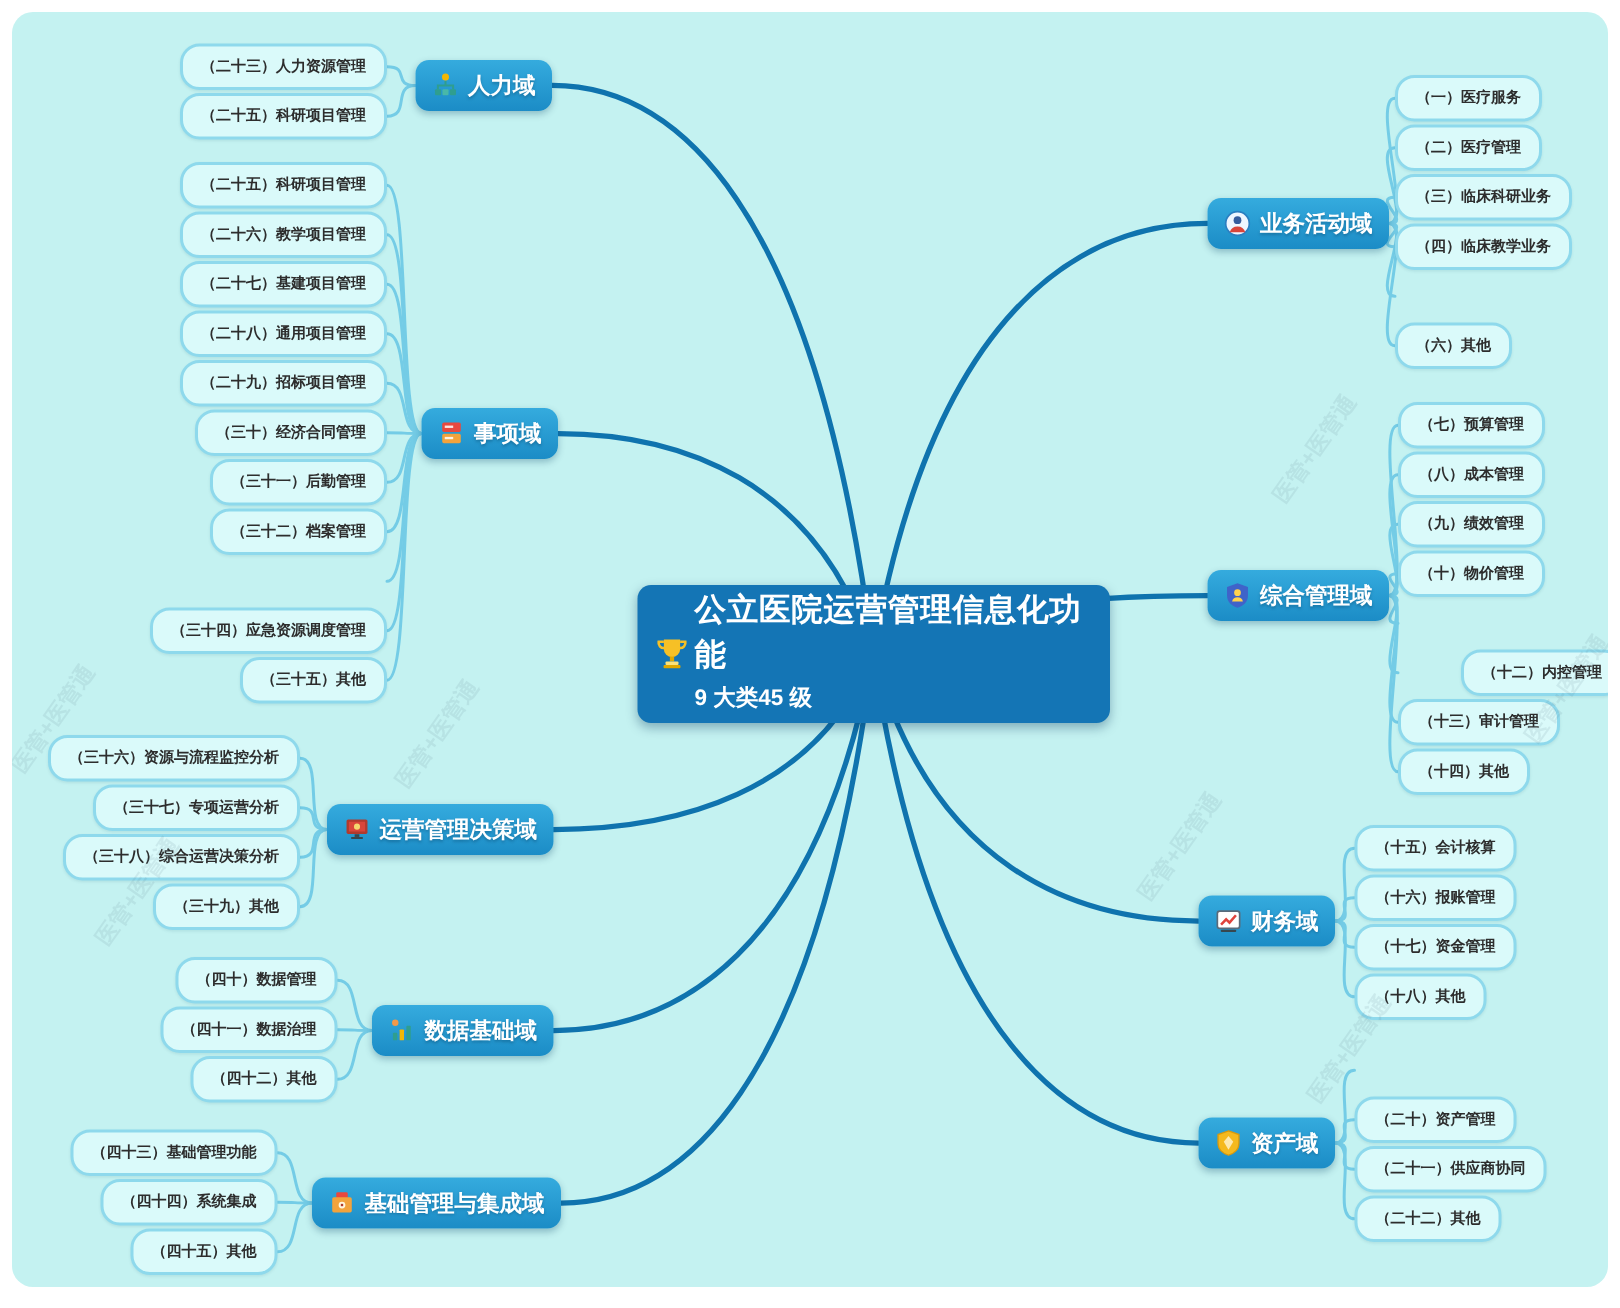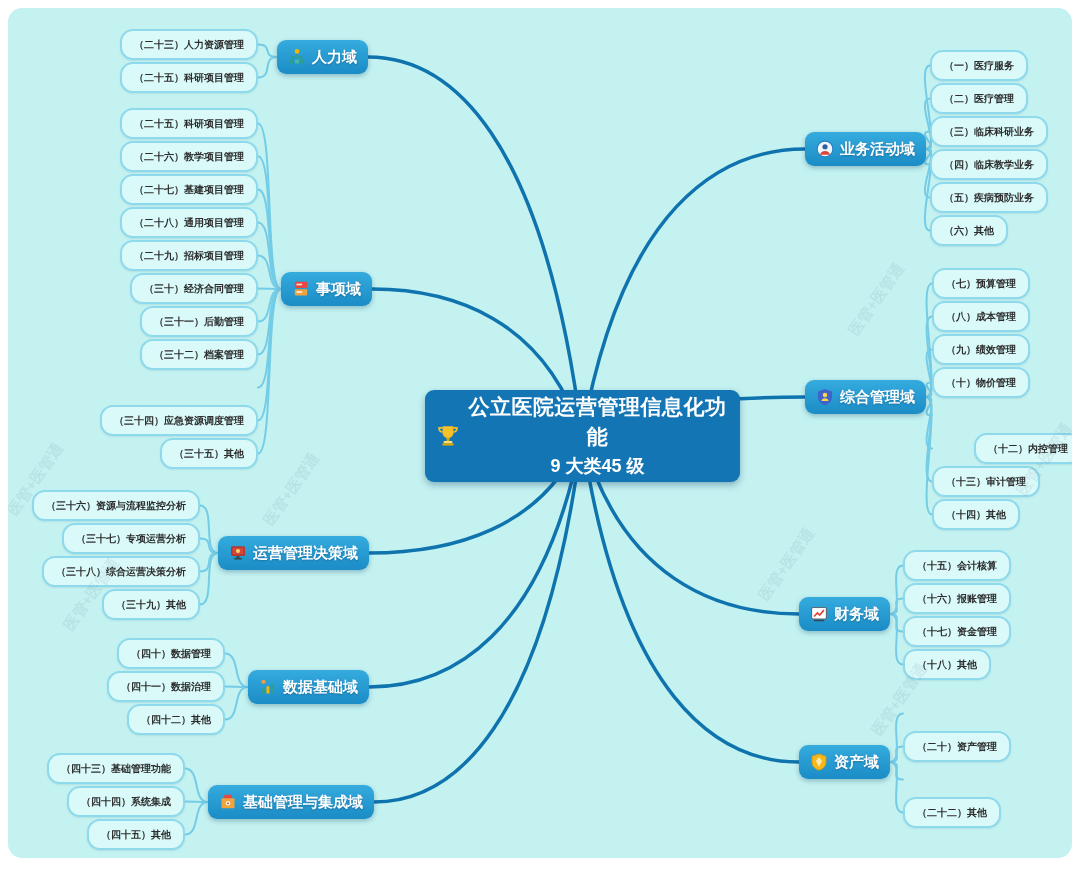--- a/index.html
+++ b/index.html
@@ -18,23 +18,23 @@
     background:linear-gradient(180deg,#35abde,#1b8cc6);
     box-shadow:0 2px 5px rgba(0,60,95,.30);}
   .branch .blabel{color:#ffffff;font-size:15px;font-weight:700;
     text-shadow:0 1px 2px rgba(0,50,80,.35);}
   .bicon{display:inline-flex;width:18px;height:18px;}
   .bicon svg{width:18px;height:18px;}
   #center-node{position:absolute;z-index:3;left:417px;top:382px;width:315px;height:92px;
     background:var(--center-fill,#1475b5);border-radius:9px;display:flex;align-items:center;
     box-shadow:0 3px 7px rgba(0,50,90,.35);padding:0 8px;box-sizing:border-box;}
   #center-node .cicon{flex:0 0 30px;display:flex;justify-content:center;}
-  #center-node .ctext{flex:1;text-align:center;color:#ffffff;font-weight:700;}
+  #center-node .ctext{flex:1;color:#ffffff;font-weight:700;}
   #center-node .ctext .l1{font-size:21px;line-height:30px;letter-spacing:.5px;}
-  #center-node .ctext .l2{font-size:18px;line-height:28px;}
+  #center-node .ctext .l2{font-size:15px;line-height:28px;}
   .wm{position:absolute;z-index:4;pointer-events:none;font-size:15px;font-weight:700;
     color:rgba(90,125,140,.12);transform:rotate(-55deg);white-space:nowrap;}
 </style>
 </head>
 <body>
 
 <div id="panel">
   <svg id="connectors" width="1064" height="850">
       <path d="M 574 428 C 535.48 124.80000000000001, 441.32 49, 360 49" class="main-line"></path>
       <path d="M 269 49 C 253 49, 266 36.5, 250 36.5" class="sub-line"></path>
@@ -213,37 +213,37 @@
   <div class="leaf" style="top:696px;right:847px">（四十二）其他</div>
 
   <div class="leaf" style="top:745px;right:887px">（四十三）基础管理功能</div>
   <div class="leaf" style="top:778px;right:887px">（四十四）系统集成</div>
   <div class="leaf" style="top:811px;right:887px">（四十五）其他</div>
 
   <div class="leaf" style="top:42px;left:922px">（一）医疗服务</div>
   <div class="leaf" style="top:75px;left:922px">（二）医疗管理</div>
   <div class="leaf" style="top:108px;left:922px">（三）临床科研业务</div>
   <div class="leaf" style="top:141px;left:922px">（四）临床教学业务</div>
-  <div class="leaf" style="top:174px;left:922px">（五）疾病预防业务</div>
   <div class="leaf" style="top:207px;left:922px">（六）其他</div>
 
   <div class="leaf" style="top:260px;left:924px">（七）预算管理</div>
   <div class="leaf" style="top:293px;left:924px">（八）成本管理</div>
   <div class="leaf" style="top:326px;left:924px">（九）绩效管理</div>
   <div class="leaf" style="top:359px;left:924px">（十）物价管理</div>
   <div class="leaf" style="top:425px;left:966px">（十二）内控管理</div>
   <div class="leaf" style="top:458px;left:924px">（十三）审计管理</div>
   <div class="leaf" style="top:491px;left:924px">（十四）其他</div>
 
   <div class="leaf" style="top:542px;left:895px">（十五）会计核算</div>
   <div class="leaf" style="top:575px;left:895px">（十六）报账管理</div>
   <div class="leaf" style="top:608px;left:895px">（十七）资金管理</div>
   <div class="leaf" style="top:641px;left:895px">（十八）其他</div>
 
   <div class="leaf" style="top:723px;left:895px">（二十）资产管理</div>
+  <div class="leaf" style="top:756px;left:895px">（二十一）供应商协同</div>
   <div class="leaf" style="top:789px;left:895px">（二十二）其他</div>
 
   <div id="center-node">
     <span class="cicon">
       <svg viewBox="0 0 24 24" width="26" height="26">
           <path d="M7 3 H17 V9 a5 5 0 0 1 -10 0 Z" fill="#f6c026"></path>
           <path d="M7 4.5 H3.8 a3.2 3.2 0 0 0 3.4 3.8 M17 4.5 H20.2 a3.2 3.2 0 0 1 -3.4 3.8" stroke="#f6c026" stroke-width="1.6" fill="none"></path>
           <rect x="10.7" y="13.6" width="2.6" height="3" fill="#e0a800"></rect>
           <rect x="8" y="16.6" width="8" height="2.2" rx=".6" fill="#fbe27a"></rect>
           <rect x="6.8" y="18.8" width="10.4" height="2" rx=".6" fill="#e0a800"></rect>

